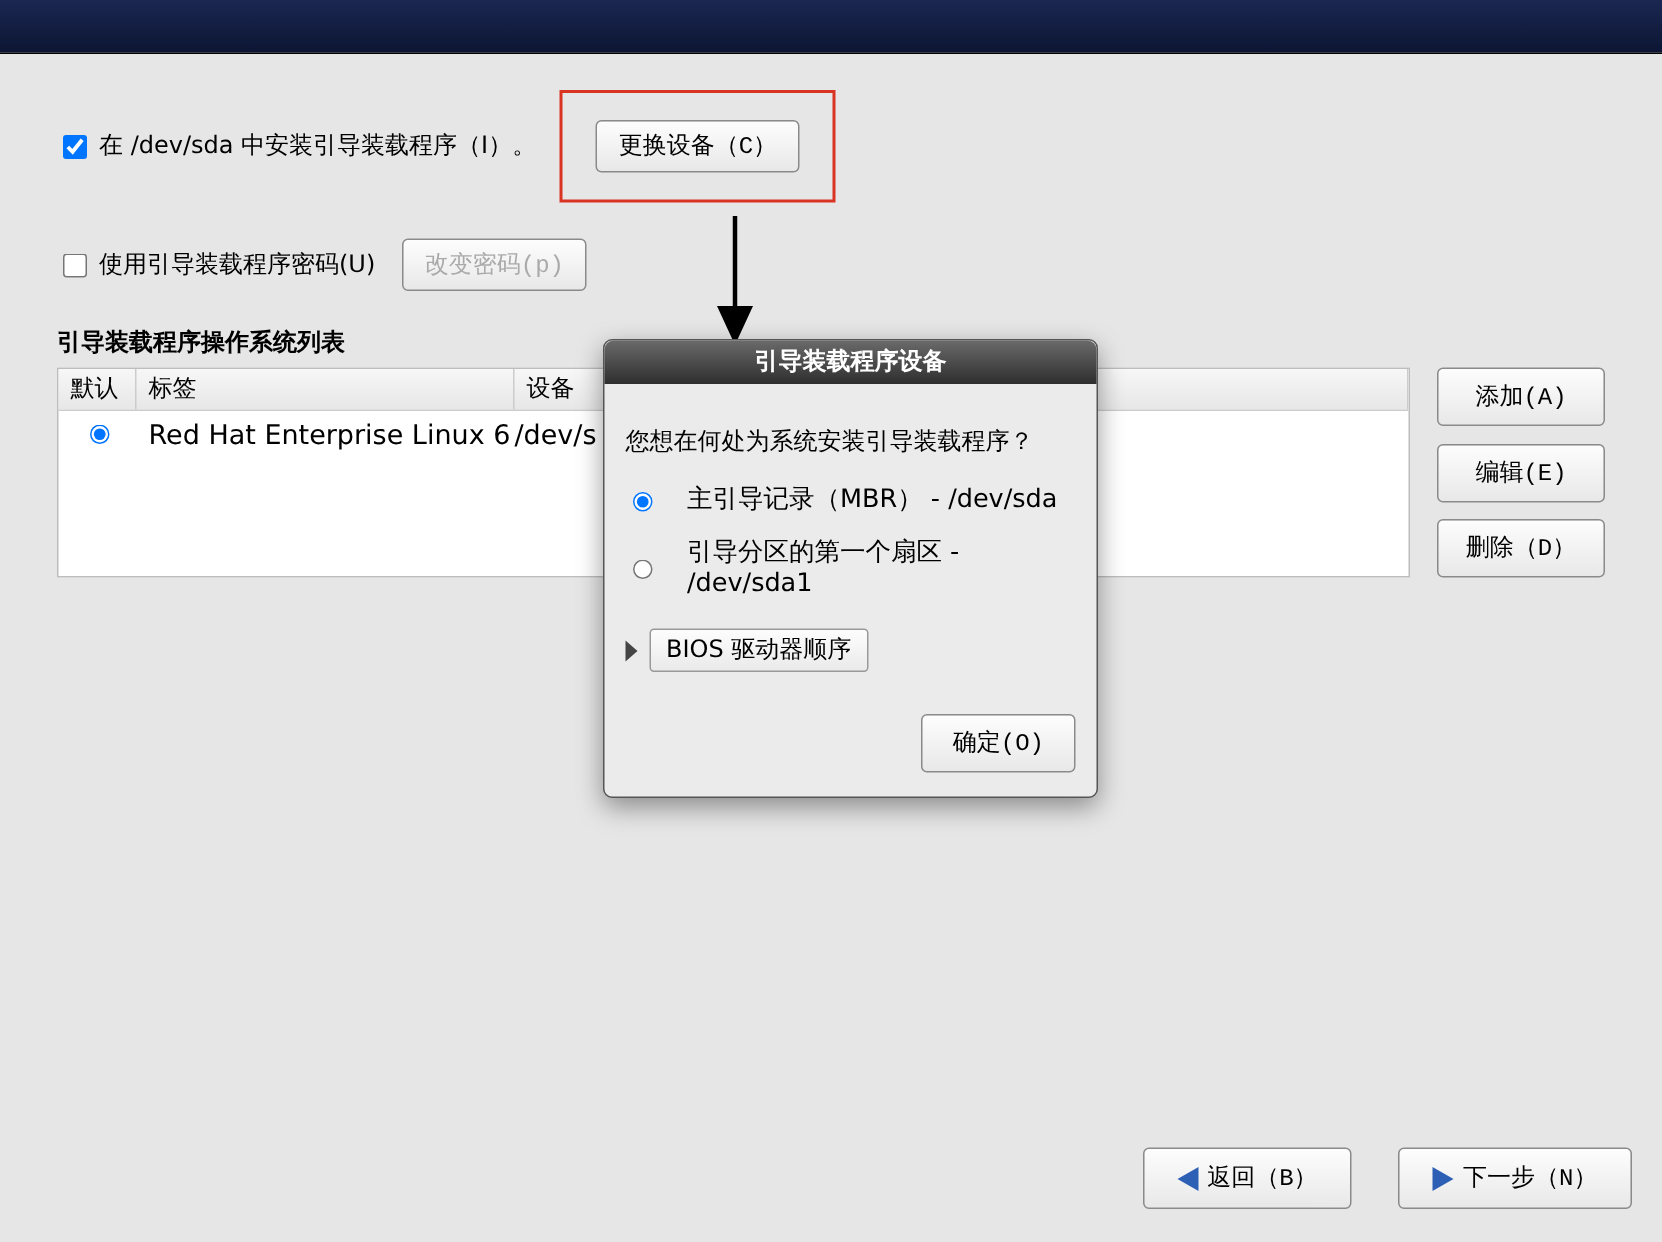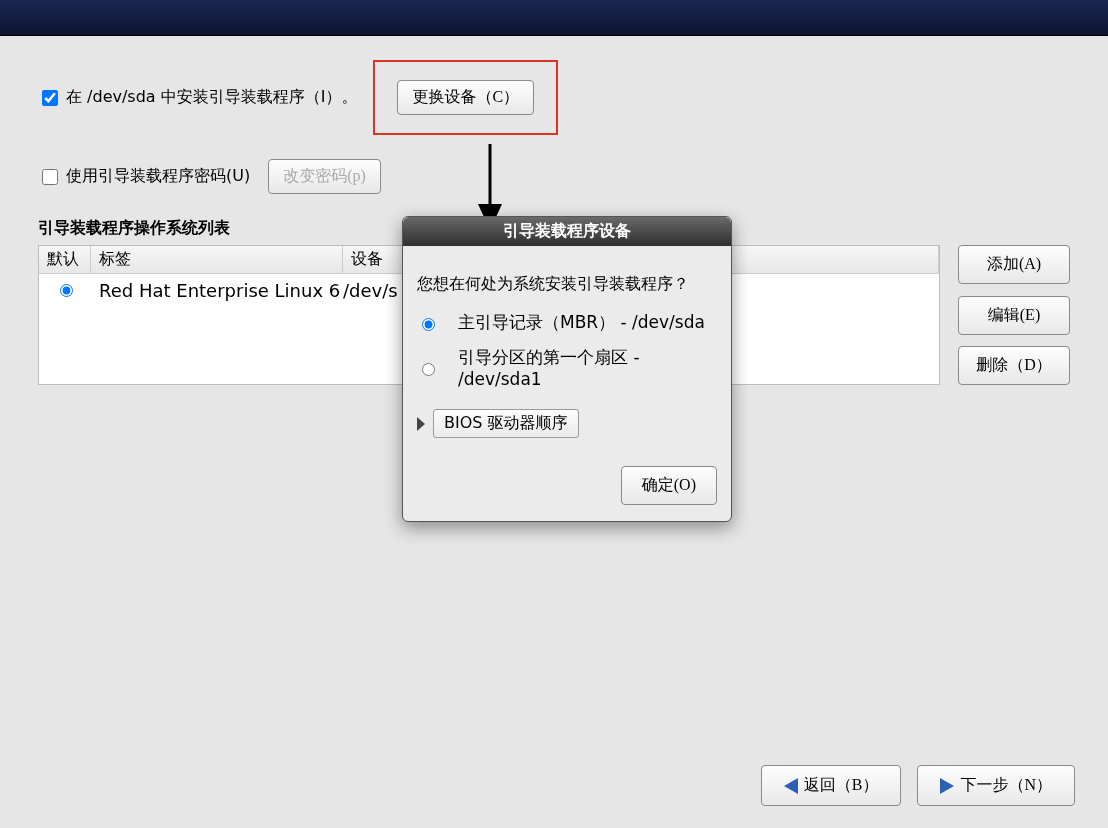--- a/index.html
+++ b/index.html
@@ -31,21 +31,21 @@
     width: 16px;
     height: 16px;
     margin-right: 8px;
   }
   .btn {
     background: linear-gradient(#fdfdfd, #e8e8e8);
     border: 1px solid #8a8a8a;
     border-radius: 4px;
     padding: 6px 14px;
     font-size: 16px;
-    font-family: Liberation Serif, serif;
+    font-family: Liberation Mono, monospace;
     cursor: pointer;
   }
   .btn[disabled] {
     color: #aaa;
     cursor: default;
   }
   .highlight-box {
     border: 2px solid #d93322;
     padding: 18px 22px;
     margin-left: 16px;
@@ -93,21 +93,21 @@
     gap: 10px;
     width: 112px;
     justify-content: space-between;
   }
   .side-btns .btn { width: 100%; padding: 8px 0; }
 
   
   .dialog {
     position: absolute;
     left: 402px;
-    top: 216px;
+    top: 226px;
     width: 330px;
     background: #ebebeb;
     border: 1px solid #555;
     border-radius: 6px;
     box-shadow: 0 6px 18px rgba(0,0,0,0.4);
   }
   .dialog-title {
     background: linear-gradient(#6a6a6a, #2e2e2e);
     color: #fff;
     font-weight: bold;
@@ -152,24 +152,24 @@
   .arrow {
     position: absolute;
     left: 478px;
     top: 144px;
     pointer-events: none;
   }
 
   
   .footer {
     position: absolute;
-    right: 33px;
+    right: 20px;
     bottom: 22px;
     display: flex;
-    gap: 16px;
+    gap: 31px;
   }
   .footer .btn {
     padding: 9px 22px;
     display: flex;
     align-items: center;
     gap: 6px;
   }
   .arrow-icon-left {
     width: 0; height: 0;
     border-top: 8px solid transparent;

